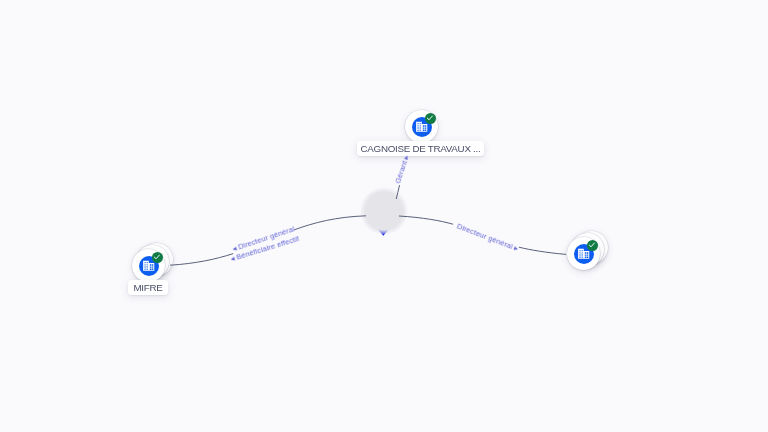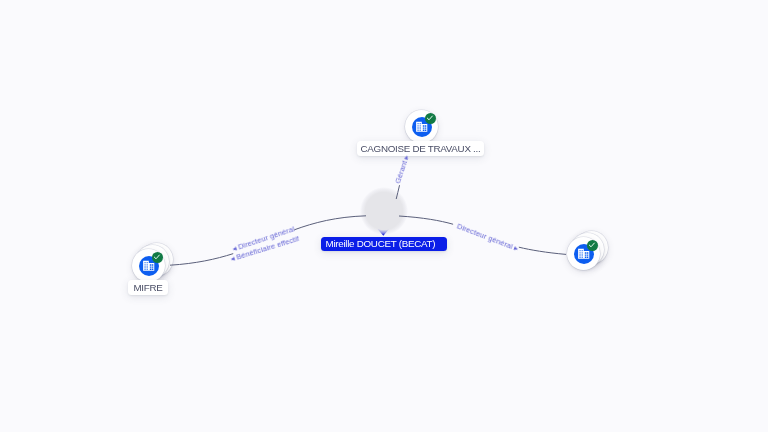--- a/index.html
+++ b/index.html
@@ -68,23 +68,20 @@
   <div class="pin" style="left:368px;top:195.7px;">
     <svg width="30.6" height="40" viewBox="0 0 30.6 40">
       <path d="M15.3 0.1 C6.9 0.1 0.1 6.9 0.1 15.3 C0.1 22.0 5.0 27.8 15.3 39.8 C25.6 27.8 30.5 22.0 30.5 15.3 C30.5 6.9 23.7 0.1 15.3 0.1 Z" fill="#0e18d6"></path>
       <circle cx="15.3" cy="15.3" r="12.1" fill="#fbfbfc"></circle>
       <g fill="#0d1733" transform="translate(16.0,15.1)">
         <rect x="-2.45" y="-3.7" width="4.9" height="4.8" rx="2.1"></rect>
         <path d="M-5.15 6.4 L-5.15 4.6 C-5.15 3.0 -2.8 2.5 0 2.5 C2.8 2.5 5.15 3.0 5.15 4.6 L5.15 6.4 Z"></path>
       </g>
     </svg>
   </div>
-  <div class="nlabel sel" style="left:321px;top:237px;width:126px;height:13.5px;justify-content:flex-start;padding-left:4.5px;box-sizing:border-box;">
-      <span>Mireille DOUCET (BECAT)</span>
-    </div>
 
   <div class="node" style="left:132px;top:249px;width:43px;height:33px;">
     <div class="co-disc" style="left:7.6px;top:-6.2px;"></div>
     <div class="co-disc" style="left:4px;top:-3.7px;"></div>
     <div class="co-wrap" style="left:0;top:0;">
       <div class="co-disc"></div>
       <div class="co-icon">
         <svg width="13.4" height="13.4" viewBox="0 0 24 24" fill="#fff">
             <path fill-rule="evenodd" d="M2 3h10.2v4.2h9.8V21H2V3zM4.6 5.2h1.7v2.3H4.6V5.2z M8.4 5.2h1.7v2.3H8.4V5.2zM4.6 9.2h1.7v2.3H4.6V9.2z M8.4 9.2h1.7v2.3H8.4V9.2zM4.6 13.2h1.7v2.3H4.6v-2.3z M8.4 13.2h1.7v2.3H8.4v-2.3zM4.6 17.2h1.7v2.3H4.6v-2.3z M8.4 17.2h1.7v2.3H8.4v-2.3zM14.0 9.6h2.7v2.4h-2.7V9.6z M17.6 9.6h2.7v2.4h-2.7V9.6zM14.0 13.4h2.7v2.4h-2.7v-2.4z M17.6 13.4h2.7v2.4h-2.7v-2.4zM14.0 17.2h2.7v2.4h-2.7v-2.4z M17.6 17.2h2.7v2.4h-2.7v-2.4z"></path>
           </svg>

